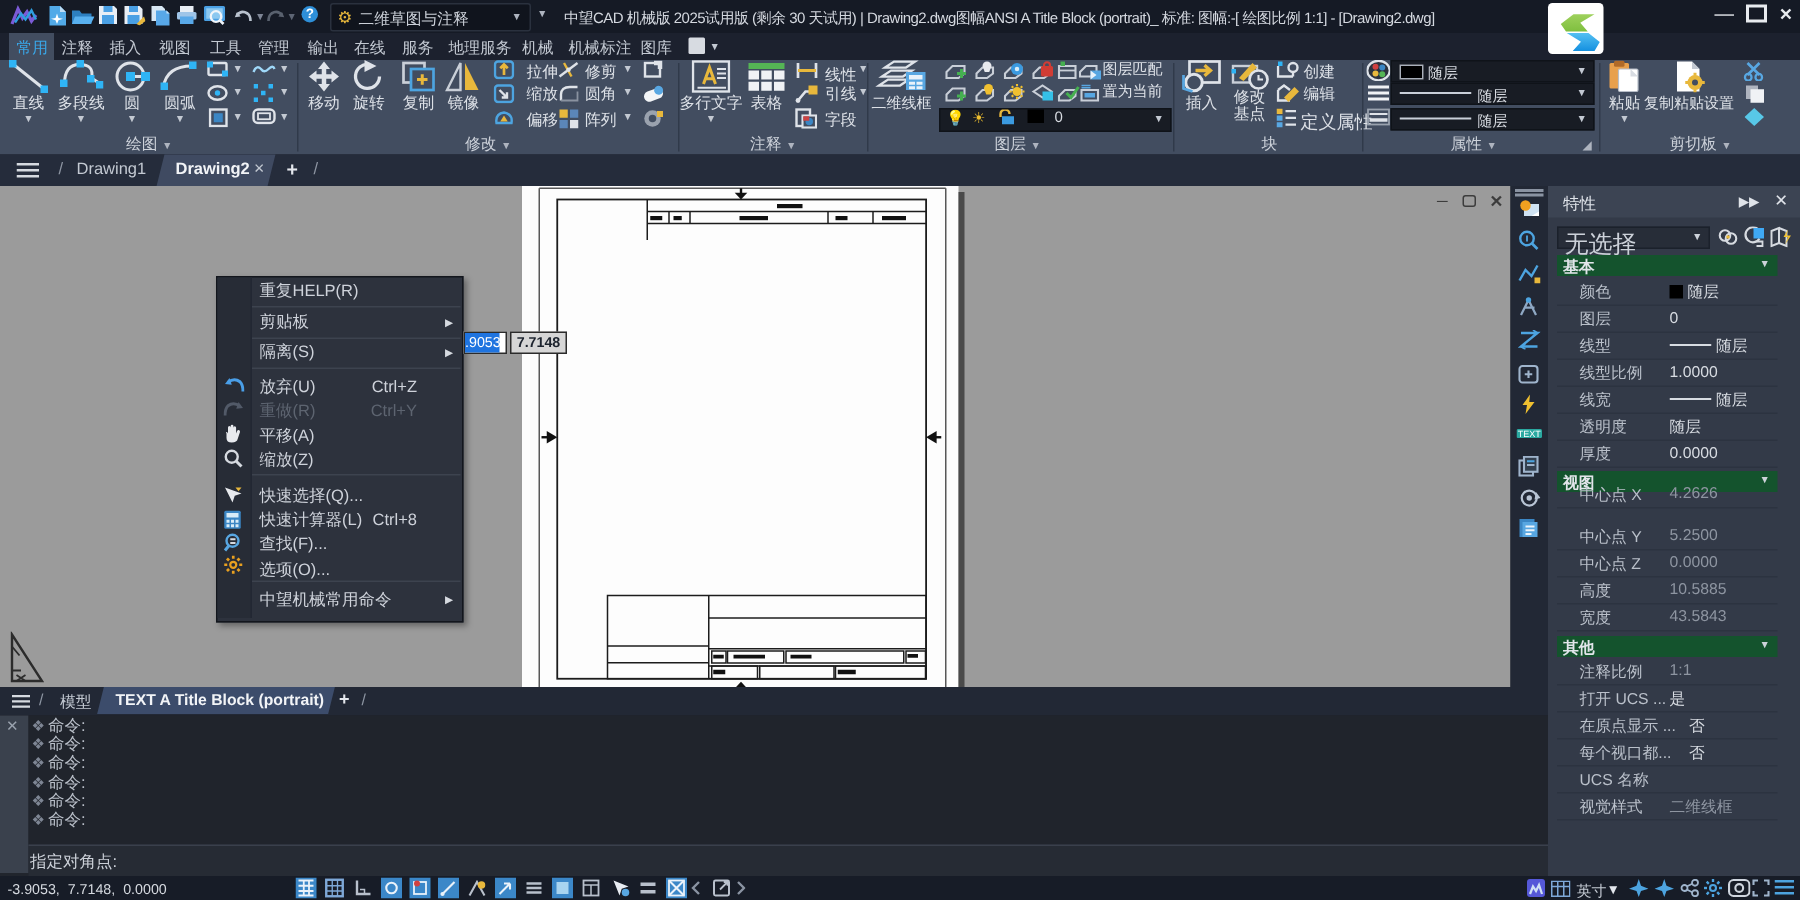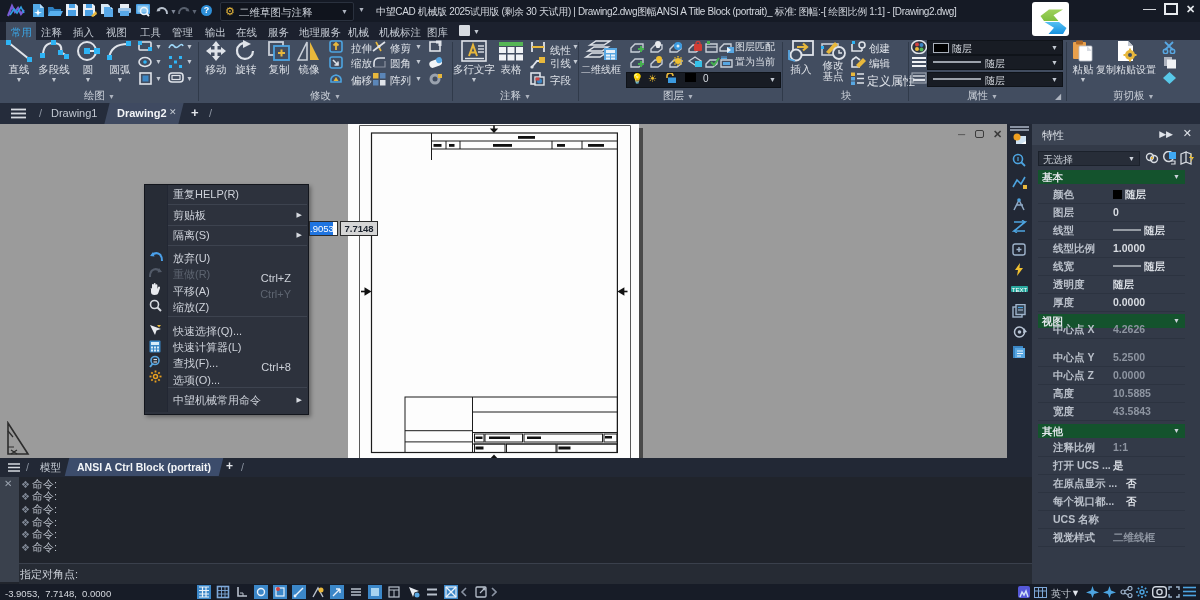--- a/index.html
+++ b/index.html
@@ -27,31 +27,31 @@
   .big{position:absolute;text-align:center;}
   .big>svg{display:block;margin:0 auto;}
   .big .cap{font-size:10.5px;color:#dde1e7;display:block;margin-top:2px;line-height:11px;white-space:nowrap;}
   .big .dv7{display:block;line-height:6px;margin-top:2px;}
   .smt{position:absolute;font-size:10.5px;color:#dde1e7;line-height:1;}
   .dv7{font-size:7px;color:#c3c9d2;}
   .pdrop{position:absolute;left:927px;width:134px;height:13px;background:#181c24;border:1px solid #0f1319;}
   .lic{position:absolute;width:16px;height:14px;}
   .mi{position:absolute;left:28px;font-size:11px;color:#ced2da;line-height:13px;}
   .mi.dis,.msc.dis{color:#5d6470;}
-  .msc{position:absolute;right:17px;font-size:11px;color:#ced2da;line-height:13px;margin-top:20px;}
+  .msc{position:absolute;right:30px;font-size:11px;color:#ced2da;line-height:13px;}
   .mar{position:absolute;right:6px;font-size:7px;color:#d6dae0;}
   .mic{position:absolute;left:4px;line-height:12px;color:#dfe3e9;}
   .msep{position:absolute;left:23px;right:1px;height:1px;background:#3d434f;}
   .cmdl{position:absolute;left:21px;font-size:11px;color:#b9bfc9;line-height:13px;}
   .pfx{color:#7e8694;font-size:10px;margin-right:2px;}
   
   .ph{position:absolute;left:6px;width:147px;height:14px;background:#14532d;}
   .ph span{position:absolute;left:4px;top:1px;font-size:10.5px;font-weight:bold;color:#e2e5ea;}
   .ph i{position:absolute;right:5px;top:3px;font-size:7px;font-style:normal;color:#cdd2da;}
-  .prow{position:absolute;left:6px;width:147px;height:18px;border-bottom:1px solid #2c3340;font-weight:bold;}
+  .prow{position:absolute;left:6px;width:147px;height:18px;border-bottom:1px solid #2c3340;}
   .prow .pl{position:absolute;left:15px;top:3px;font-size:10.5px;color:#bac0ca;}
   .prow .pv{position:absolute;left:75px;top:3px;font-size:10.5px;color:#d8dce2;}
   .prow .pv.dim{color:#8e95a1;}
 </style>
 </head>
 <body>
 <div id="titlebar" class="abs">
   <svg class="abs" style="left:6px;top:3px" width="20" height="16" viewBox="0 0 20 16">
     <path d="M2 13 L6 3 L9 9 L12 5 L15 11 L18 7" fill="none" stroke="#7b5bd6" stroke-width="2.2"></path>
     <path d="M4 12 L8 6 L11 10 L15 4 L18 10" fill="none" stroke="#2f9fe0" stroke-width="1.6"></path>
@@ -801,21 +801,21 @@
   <svg class="abs" style="left:8px;top:5px" width="12" height="9" viewBox="0 0 12 9">
       <g stroke="#d6dae0" stroke-width="1.5">
         <line x1="0" y1="1" x2="12" y2="1"></line>
         <line x1="0" y1="4.5" x2="12" y2="4.5"></line>
         <line x1="0" y1="8" x2="12" y2="8"></line>
       </g>
     </svg>
   <span class="t" style="left:26px;top:3px;font-size:10.5px;color:#8d95a2">/</span>
   <span class="t" style="left:40px;top:3px;font-size:10.5px;color:#c3c9d2">模型</span>
   <div class="abs" style="left:67px;top:0;width:154px;height:18px;background:#3c4c6b;transform:skewX(-14deg)"></div>
-  <span class="t" style="left:77px;top:3px;font-size:10.5px;font-weight:bold;color:#f2f4f7">ANSI A Ctrl Block (portrait)</span>
+  <span class="t" style="left:77px;top:3px;font-size:10.5px;font-weight:bold;color:#f2f4f7">TEXT A Title Block (portrait)</span>
   <span class="t" style="left:226px;top:1px;font-size:12px;font-weight:bold;color:#e4e7ec">+</span>
   <span class="t" style="left:241px;top:3px;font-size:10.5px;color:#8d95a2">/</span>
 </div>
 <div id="cmdarea" class="abs">
   <div class="abs" style="left:0;top:0;width:19px;height:105px;background:#3a414d"></div>
   <span class="t" style="left:4px;top:1px;font-size:10px;color:#9aa2ae">✕</span>
   <div class="abs" style="left:19px;top:0;width:1013px;height:86px;background:#20242c"></div>
   <div class="cmdl" style="top:1px"><span class="pfx">❖</span>命令:</div>
   <div class="cmdl" style="top:13px"><span class="pfx">❖</span>命令:</div>
   <div class="cmdl" style="top:26px"><span class="pfx">❖</span>命令:</div>
@@ -824,21 +824,21 @@
   <div class="cmdl" style="top:64px"><span class="pfx">❖</span>命令:</div>
   <div class="abs" style="left:19px;top:86px;width:1013px;height:21px;background:#262b34;border-top:1px solid #3a404c"></div>
   <span class="t" style="left:20px;top:90px;font-size:11px;color:#ccd1d9">指定对角点:</span>
 </div>
 <div id="panel" class="abs">
   <div class="abs" style="left:0;top:0;width:168px;height:21px;background:#3c4453"></div>
   <span class="t" style="left:10px;top:4px;font-size:11px;color:#dfe3e9">特性</span>
   <span class="t" style="right:27px;top:5px;font-size:9px;color:#dfe3e9">▶▶</span>
   <span class="t" style="right:8px;top:3px;font-size:11px;color:#dfe3e9">✕</span>
   <div class="abs" style="left:6px;top:27px;width:100px;height:13px;background:#272d38;border:1px solid #1b212b">
-    <span class="t" style="left:4px;top:1px;font-size:10px;color:#ccd1d9">无选择</span>
+    <span class="t" style="left:4px;top:1px;font-size:16px;color:#ccd1d9">无选择</span>
     <span class="t" style="right:4px;top:3px;font-size:7px;color:#cdd2da">▼</span>
   </div>
   <svg class="abs" style="left:113px;top:27px" width="14" height="14" viewBox="0 0 14 14">
       <circle cx="5" cy="6" r="3.5" fill="none" stroke="#d6dae0" stroke-width="1.4"></circle>
       <circle cx="9" cy="8" r="3.5" fill="none" stroke="#d6dae0" stroke-width="1.4"></circle>
       <circle cx="7" cy="7" r="1.2" fill="#e8b83c"></circle>
     </svg>
   <svg class="abs" style="left:130px;top:27px" width="15" height="14" viewBox="0 0 15 14">
       <path d="M11 8 A5 5 0 1 1 11 3" fill="none" stroke="#d6dae0" stroke-width="1.5"></path>
       <rect x="7" y="1" width="7" height="7" fill="#3fa9f5"></rect>

